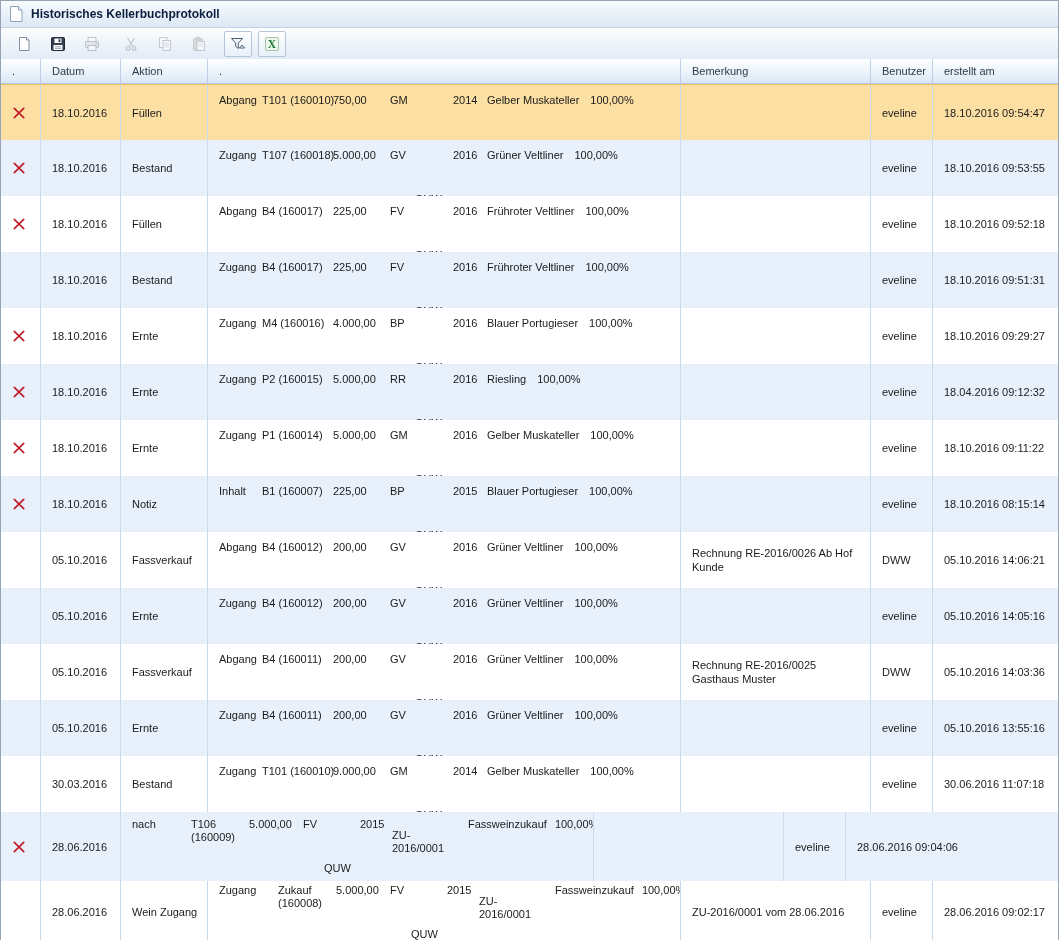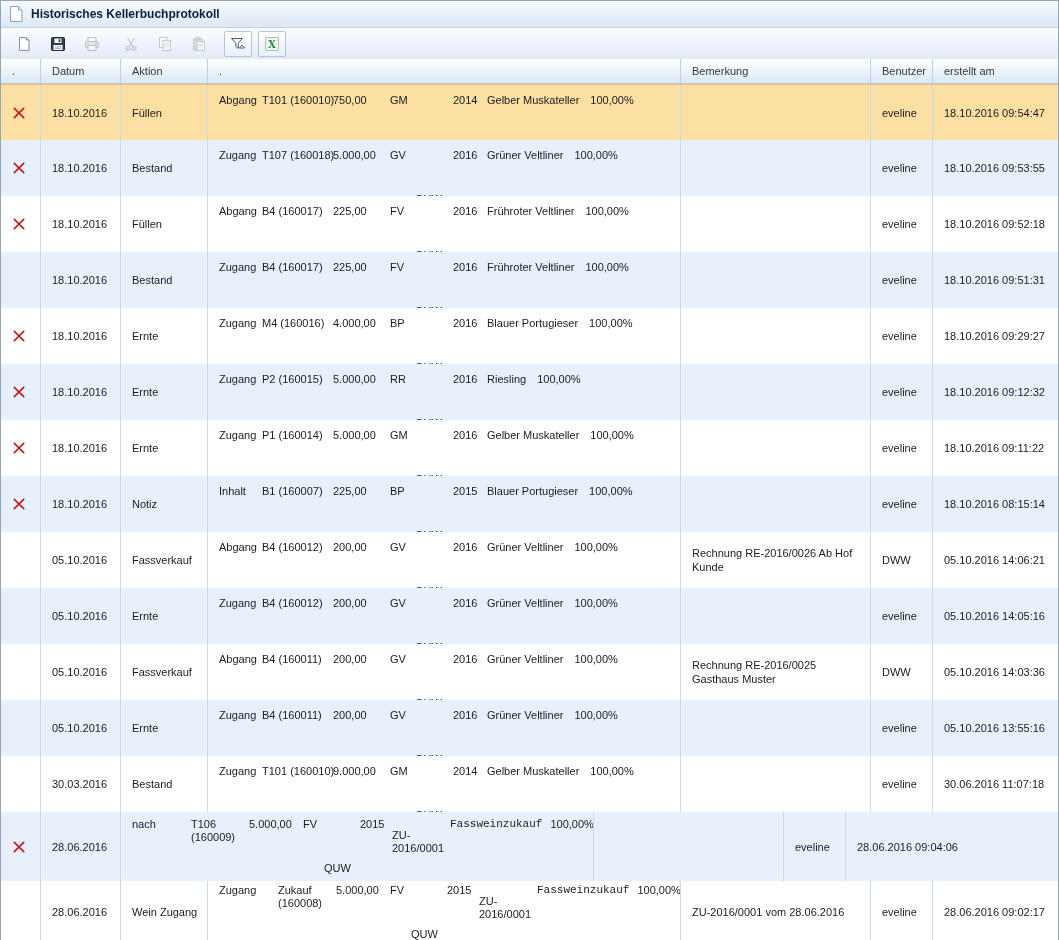--- a/index.html
+++ b/index.html
@@ -51,21 +51,21 @@
   .f-code{width:25px;}
   .f-year{width:34px;}
   .f-wine{}
   .f-pct{margin-left:11px;}
   .narrow .f-container{width:58px; white-space:normal;margin-left:16px;}
   .narrow .f-amount{width:54px;}
   .narrow .f-code{width:21px;}
   .narrow .f-quality{width:36px;}
   .narrow .f-year{width:32px;}
   .narrow .f-zukauf{width:58px; white-space:normal;margin-top:11px;}
-  .narrow .f-wine{font-family:Liberation Mono, monospace;}
+  .narrow .f-wine{margin-left:18px;}
   .narrow .f-pct{margin-left:8px;}
 </style>
 </head>
 <body>
 
 <div id="app">
 
   <div id="titlebar">
     <span style="display:flex;">
       <svg width="14" height="16" viewBox="0 0 14 16">
@@ -309,21 +309,21 @@
               <span class="f f-amount">5.000,00</span>
               <span class="f f-code">RR</span>
               <span class="f f-quality">QUW</span>
               <span class="f f-year">2016</span>
               <span class="f f-wine">Riesling</span>
               <span class="f f-pct">100,00%</span>
             </div>
           </div>
           <div class="cell c4"></div>
           <div class="cell c5">eveline</div>
-          <div class="cell c6">18.10.2016 09:12:32</div>
+          <div class="cell c6">18.04.2016 09:12:32</div>
         </div>
         <div class="trow">
           <div class="cell c0">
             <span style="display: flex;">
               <svg width="14" height="14" viewBox="0 0 14 14">
                 <path d="M2.3 2.3 L11.7 11.7 M11.7 2.3 L2.3 11.7" stroke="#c11c28" stroke-width="1.7" stroke-linecap="round"></path>
               </svg>
             </span>
           </div>
           <div class="cell c1">18.10.2016</div>

